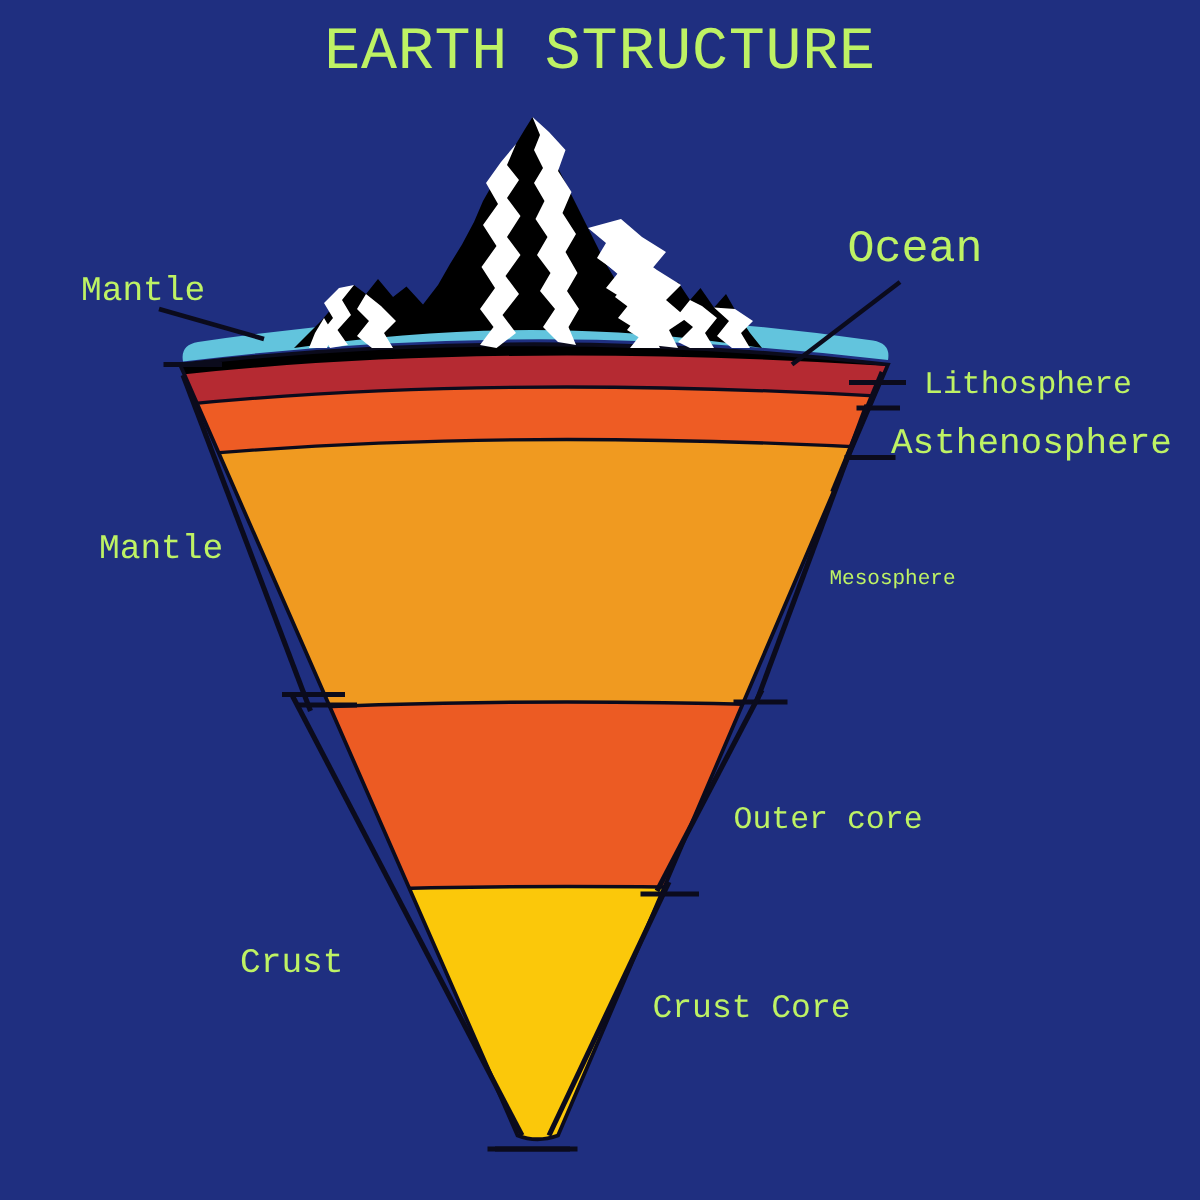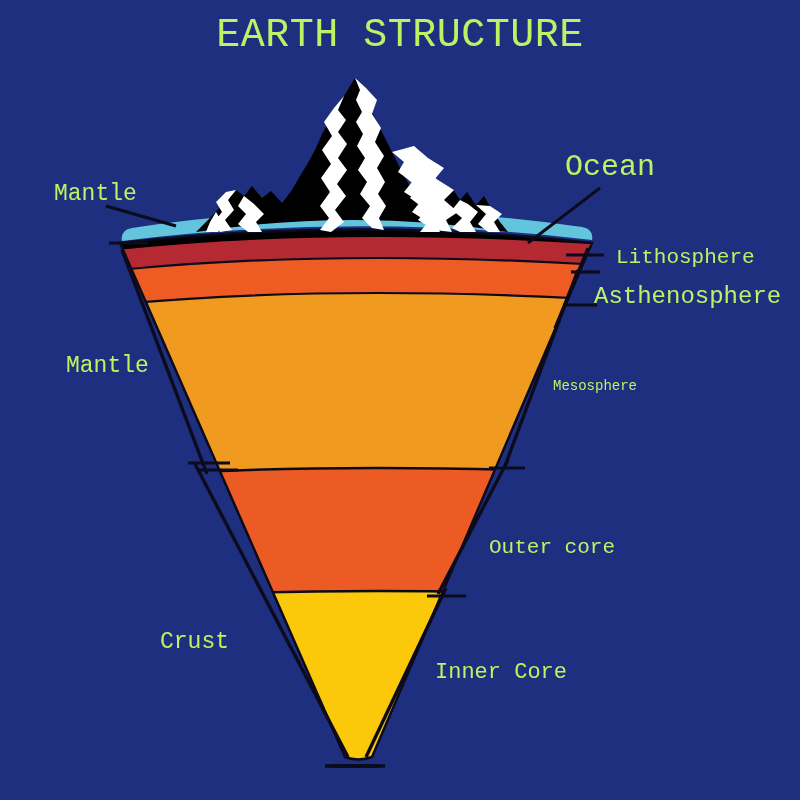--- a/index.html
+++ b/index.html
@@ -174,15 +174,15 @@
 
   <div class="lbl" id="title">EARTH STRUCTURE</div>
   <div class="lbl" id="lbl-ocean">Ocean</div>
   <div class="lbl" id="lbl-crust">Mantle</div>
   <div class="lbl" id="lbl-litho">Lithosphere</div>
   <div class="lbl" id="lbl-astheno">Asthenosphere</div>
   <div class="lbl" id="lbl-mantle">Mantle</div>
   <div class="lbl" id="lbl-meso">Mesosphere</div>
   <div class="lbl" id="lbl-outercore">Outer core</div>
   <div class="lbl" id="lbl-core">Crust</div>
-  <div class="lbl" id="lbl-innercore">Inner Core</div>
+  <div class="lbl" id="lbl-innercore">Crust Core</div>
 
 </div>
 
 </body></html>

